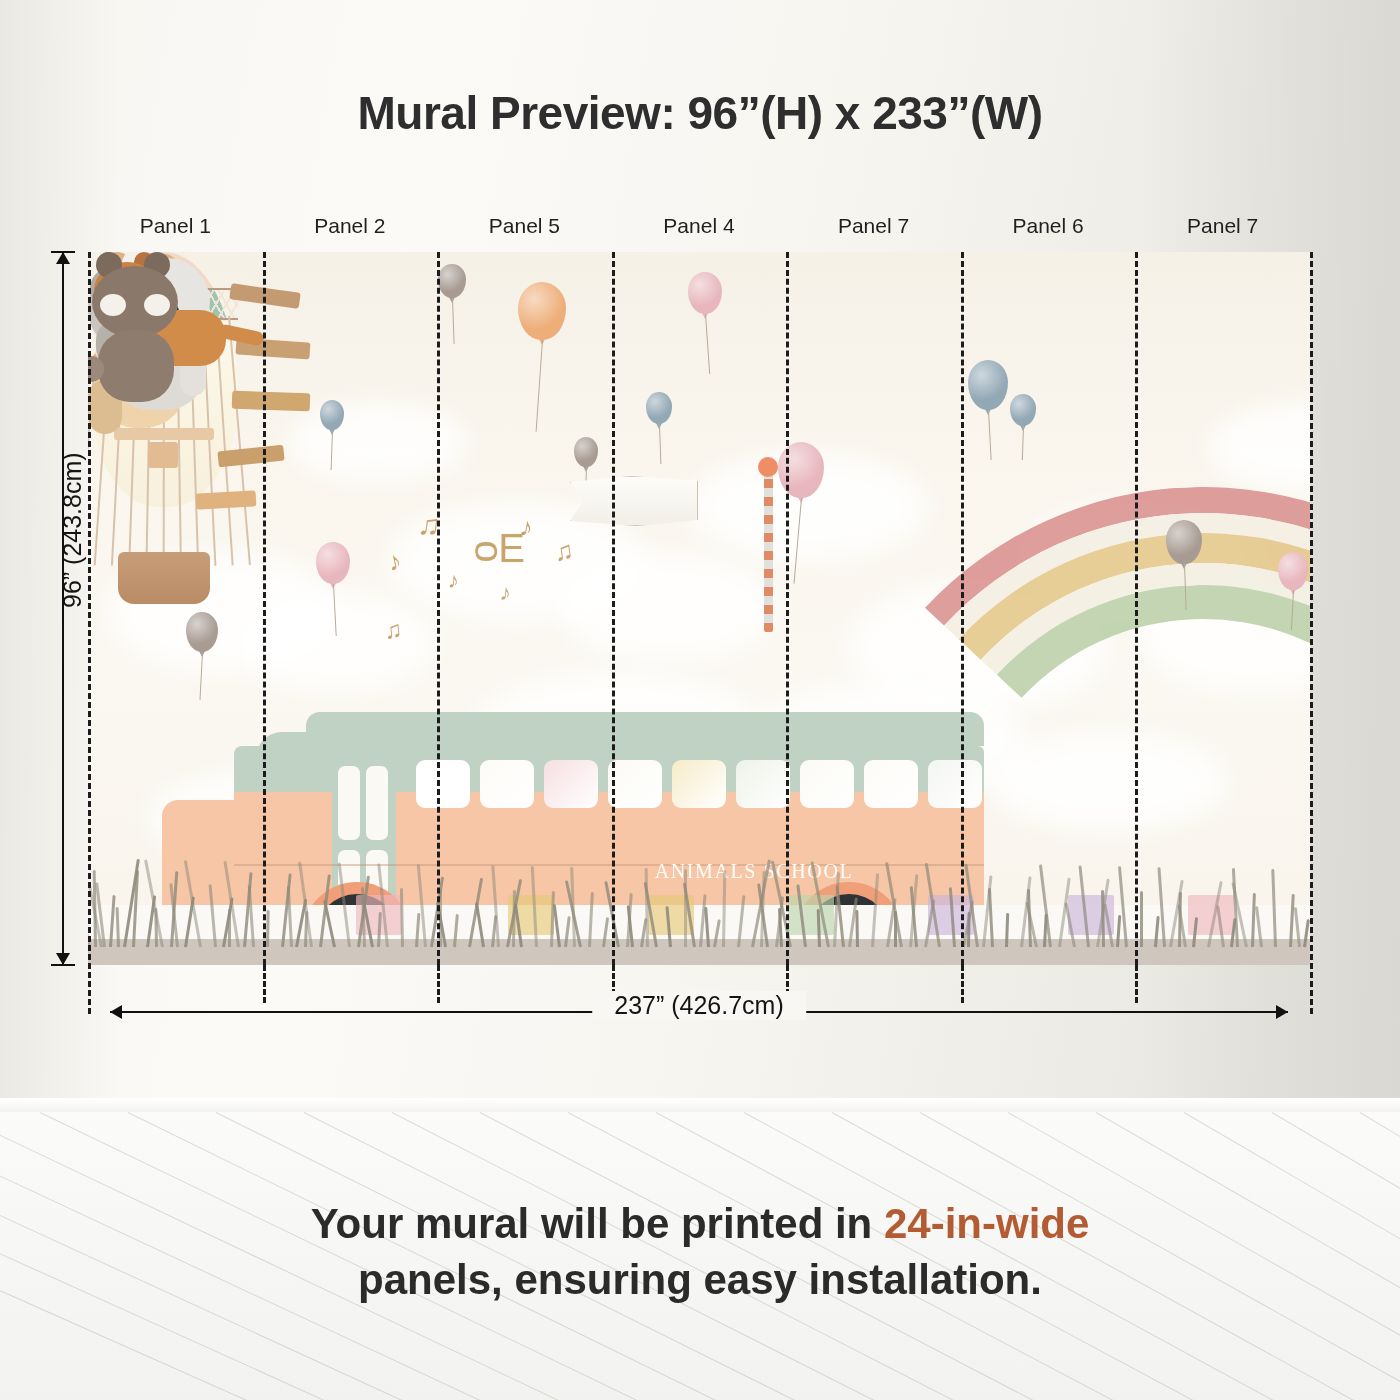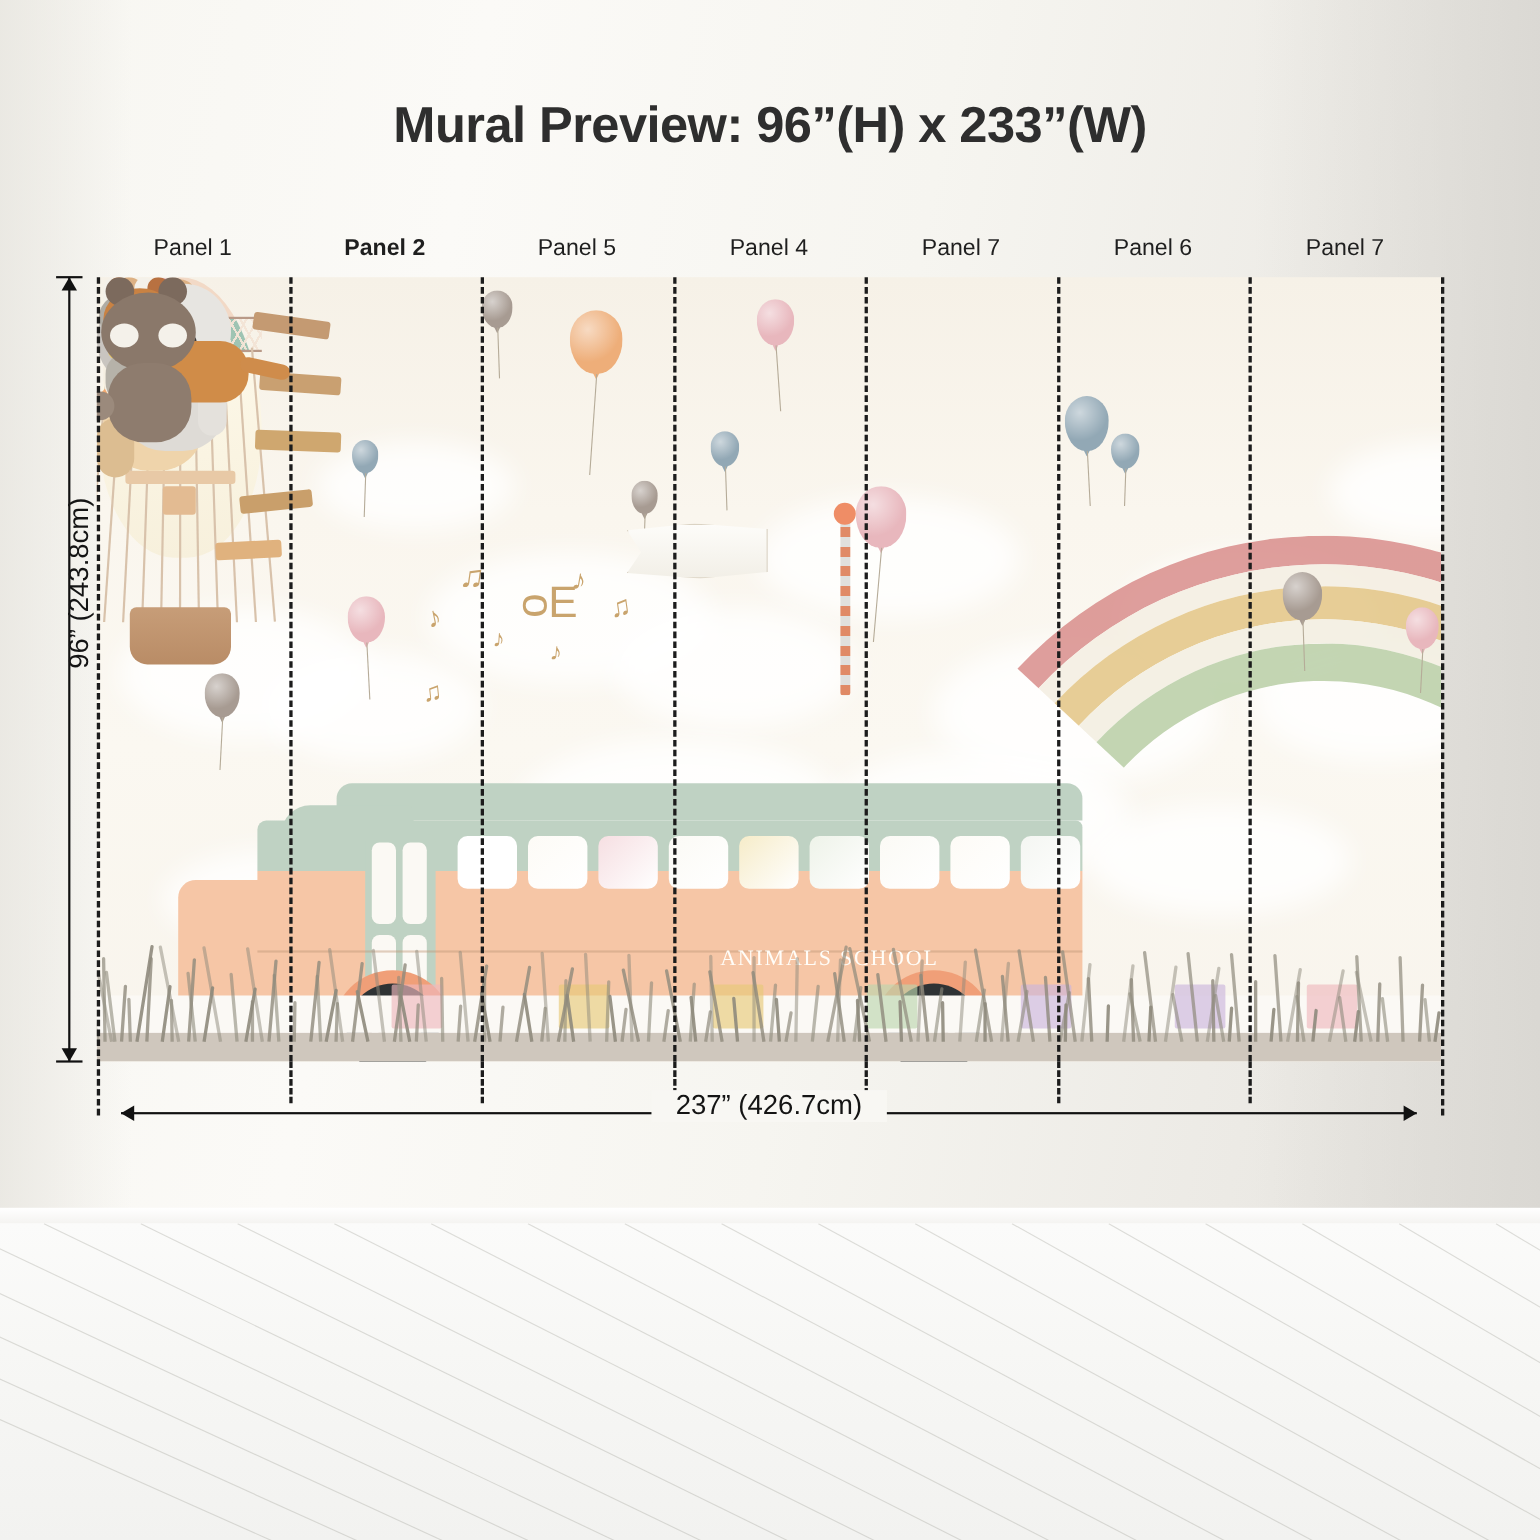--- a/index.html
+++ b/index.html
@@ -706,21 +706,21 @@
       <div class="panel-divider" style="left: 873px; height: 713px;"></div>
       <div class="panel-divider" style="left: 1047px; height: 713px;"></div>
     </div>
 </div>
 
 <div class="edge-dash-left"></div>
 <div class="edge-dash-right"></div>
 
 <div id="panel-label-layer">
     <div class="panel-label" style="left: 88px; width: 174.571px;">Panel 1</div>
-    <div class="panel-label" style="left: 262.571px; width: 174.571px; font-weight: bold;">Panel 2</div>
+    <div class="panel-label" style="left: 262.571px; width: 174.571px;">Panel 2</div>
     <div class="panel-label" style="left: 437.143px; width: 174.571px;">Panel 5</div>
     <div class="panel-label" style="left: 611.714px; width: 174.571px;">Panel 4</div>
     <div class="panel-label" style="left: 786.286px; width: 174.571px;">Panel 7</div>
     <div class="panel-label" style="left: 960.857px; width: 174.571px;">Panel 6</div>
     <div class="panel-label" style="left: 1135.43px; width: 174.571px;">Panel 7</div>
   </div>
 <div id="panel-tick-layer">
     <div class="panel-tick" style="left: 262.571px; top: 965px;"></div>
     <div class="panel-tick" style="left: 437.143px; top: 965px;"></div>
     <div class="panel-tick" style="left: 611.714px; top: 965px;"></div>
@@ -737,13 +737,17 @@
   <div id="dim-vertical-label">96” (243.8cm)</div>
 </div>
 
 <div id="dim-horizontal">
   <div class="arrow-left"></div>
   <div class="arrow-right"></div>
   <div id="dim-horizontal-label">237” (426.7cm)</div>
 </div>
 
 <div id="footer-caption">
+  <div>
+    <span>Your mural will be printed in </span><span id="footer-highlight">24-in-wide</span>
+  </div>
+  <div>panels, ensuring easy installation.</div>
 </div>
 
 </body></html>

